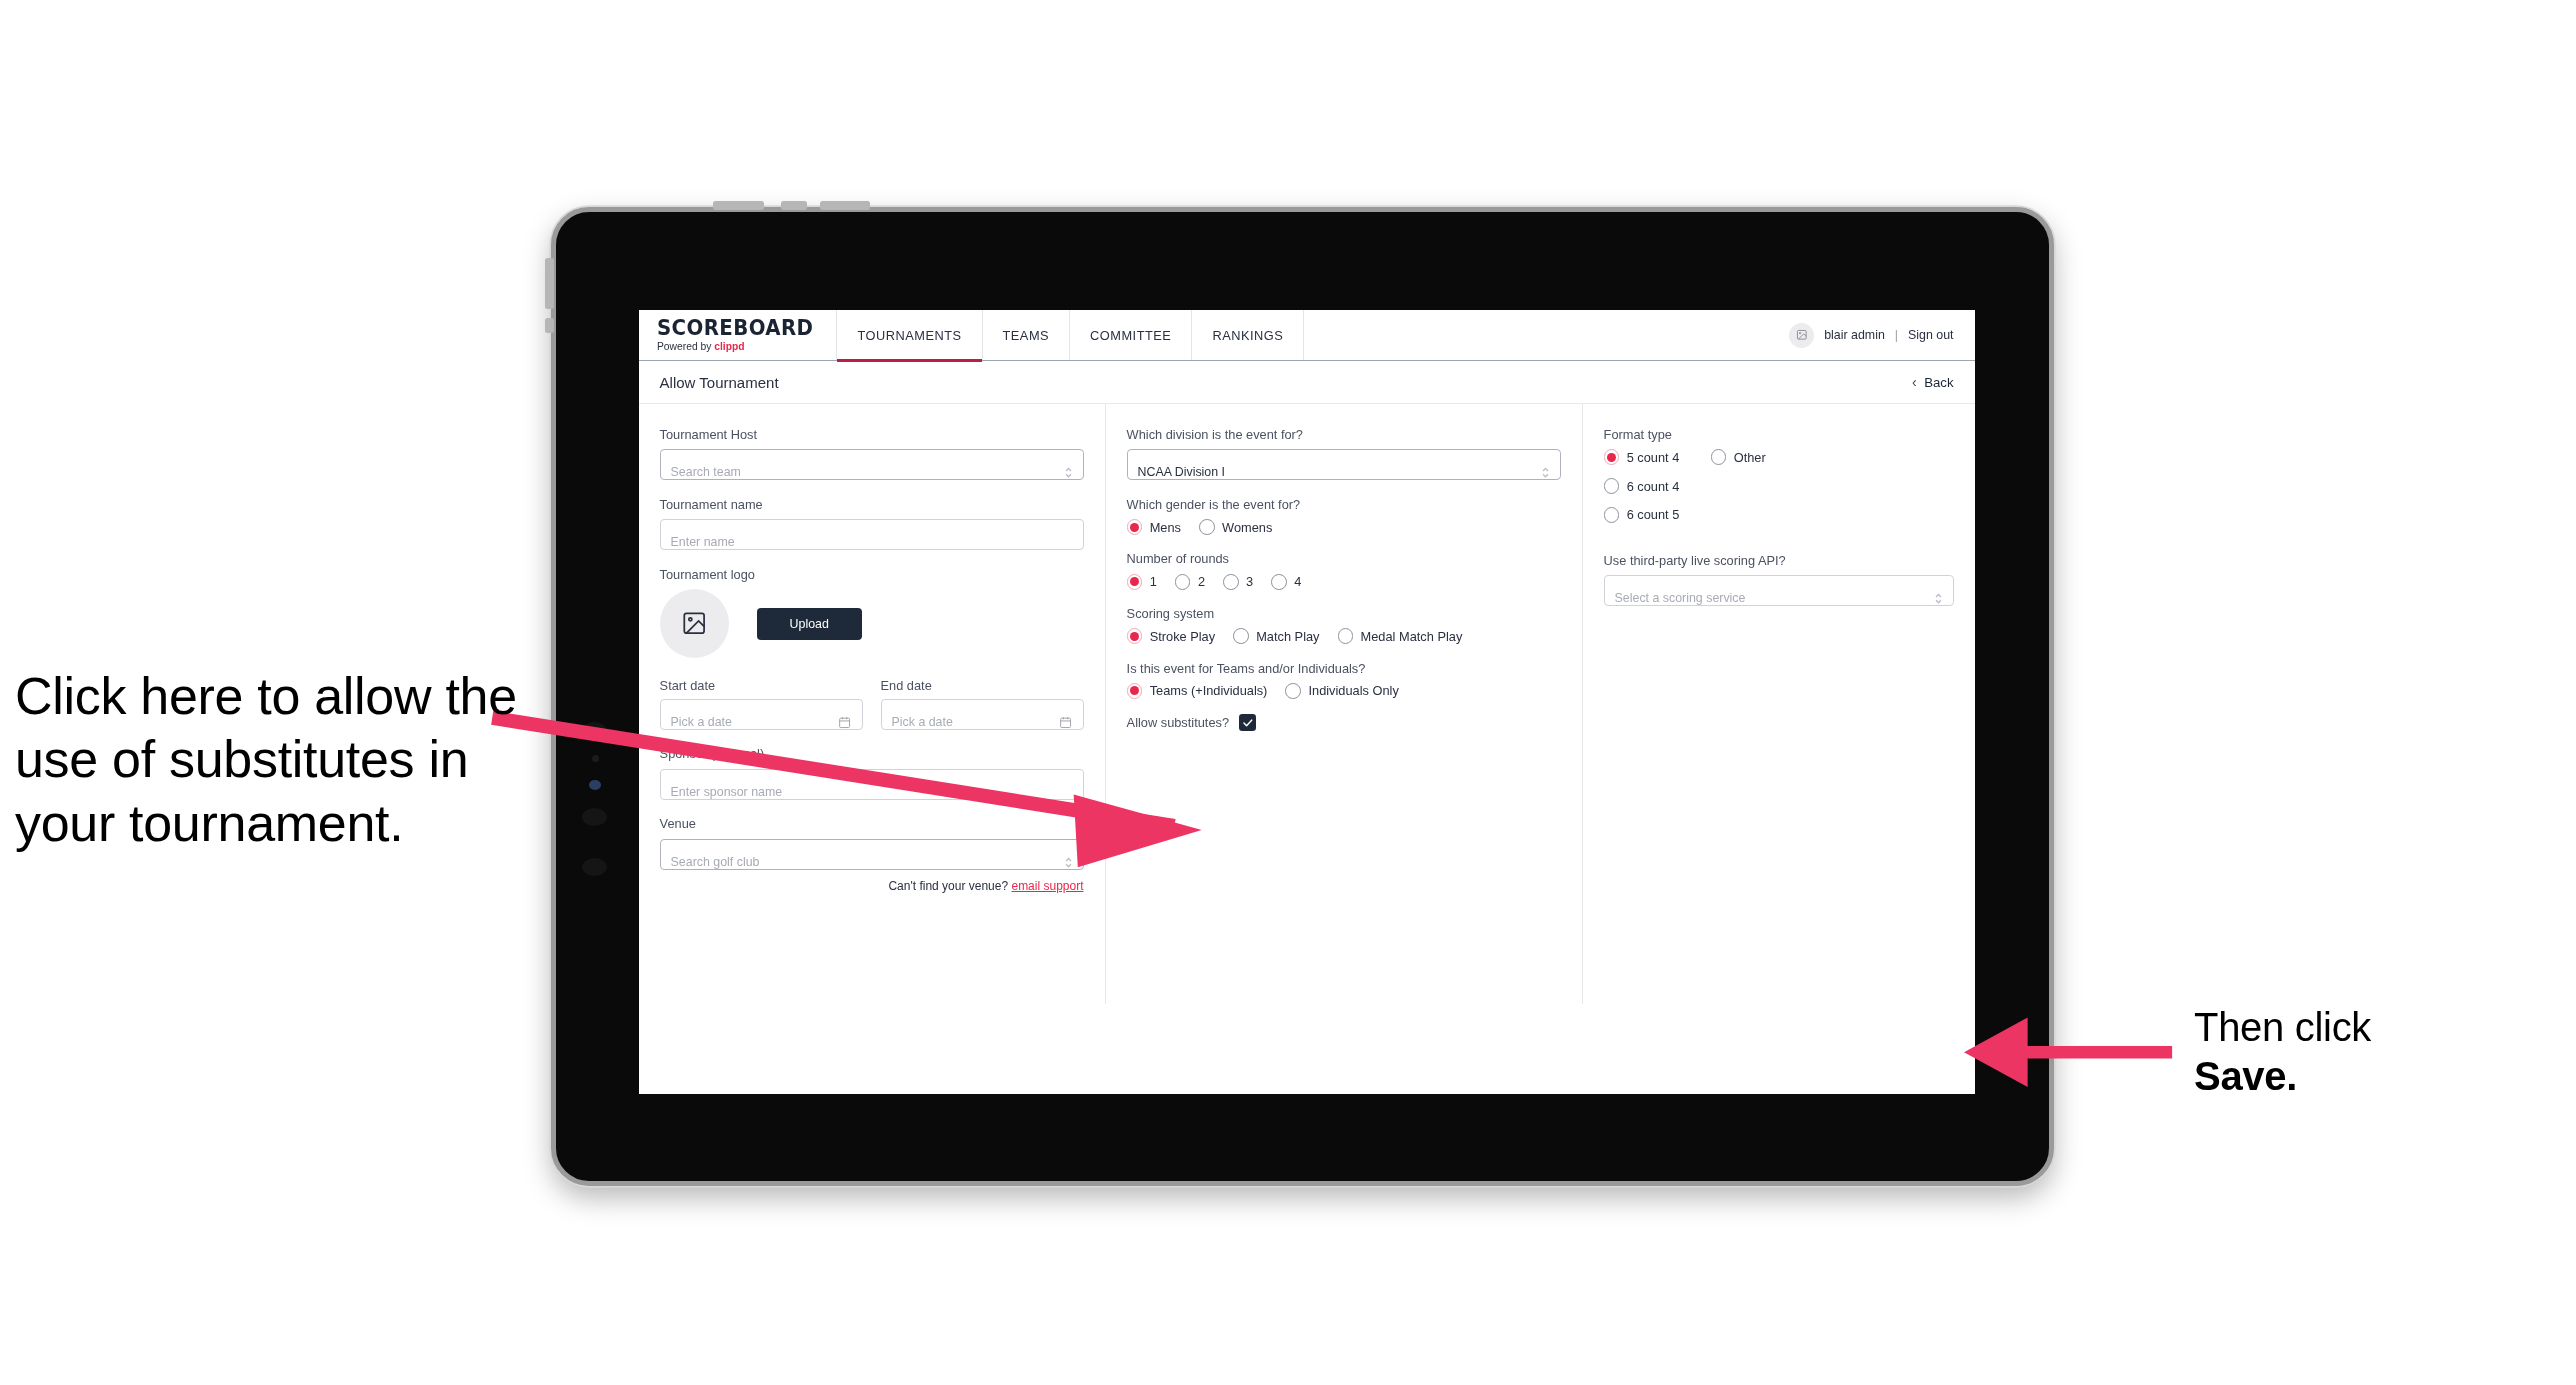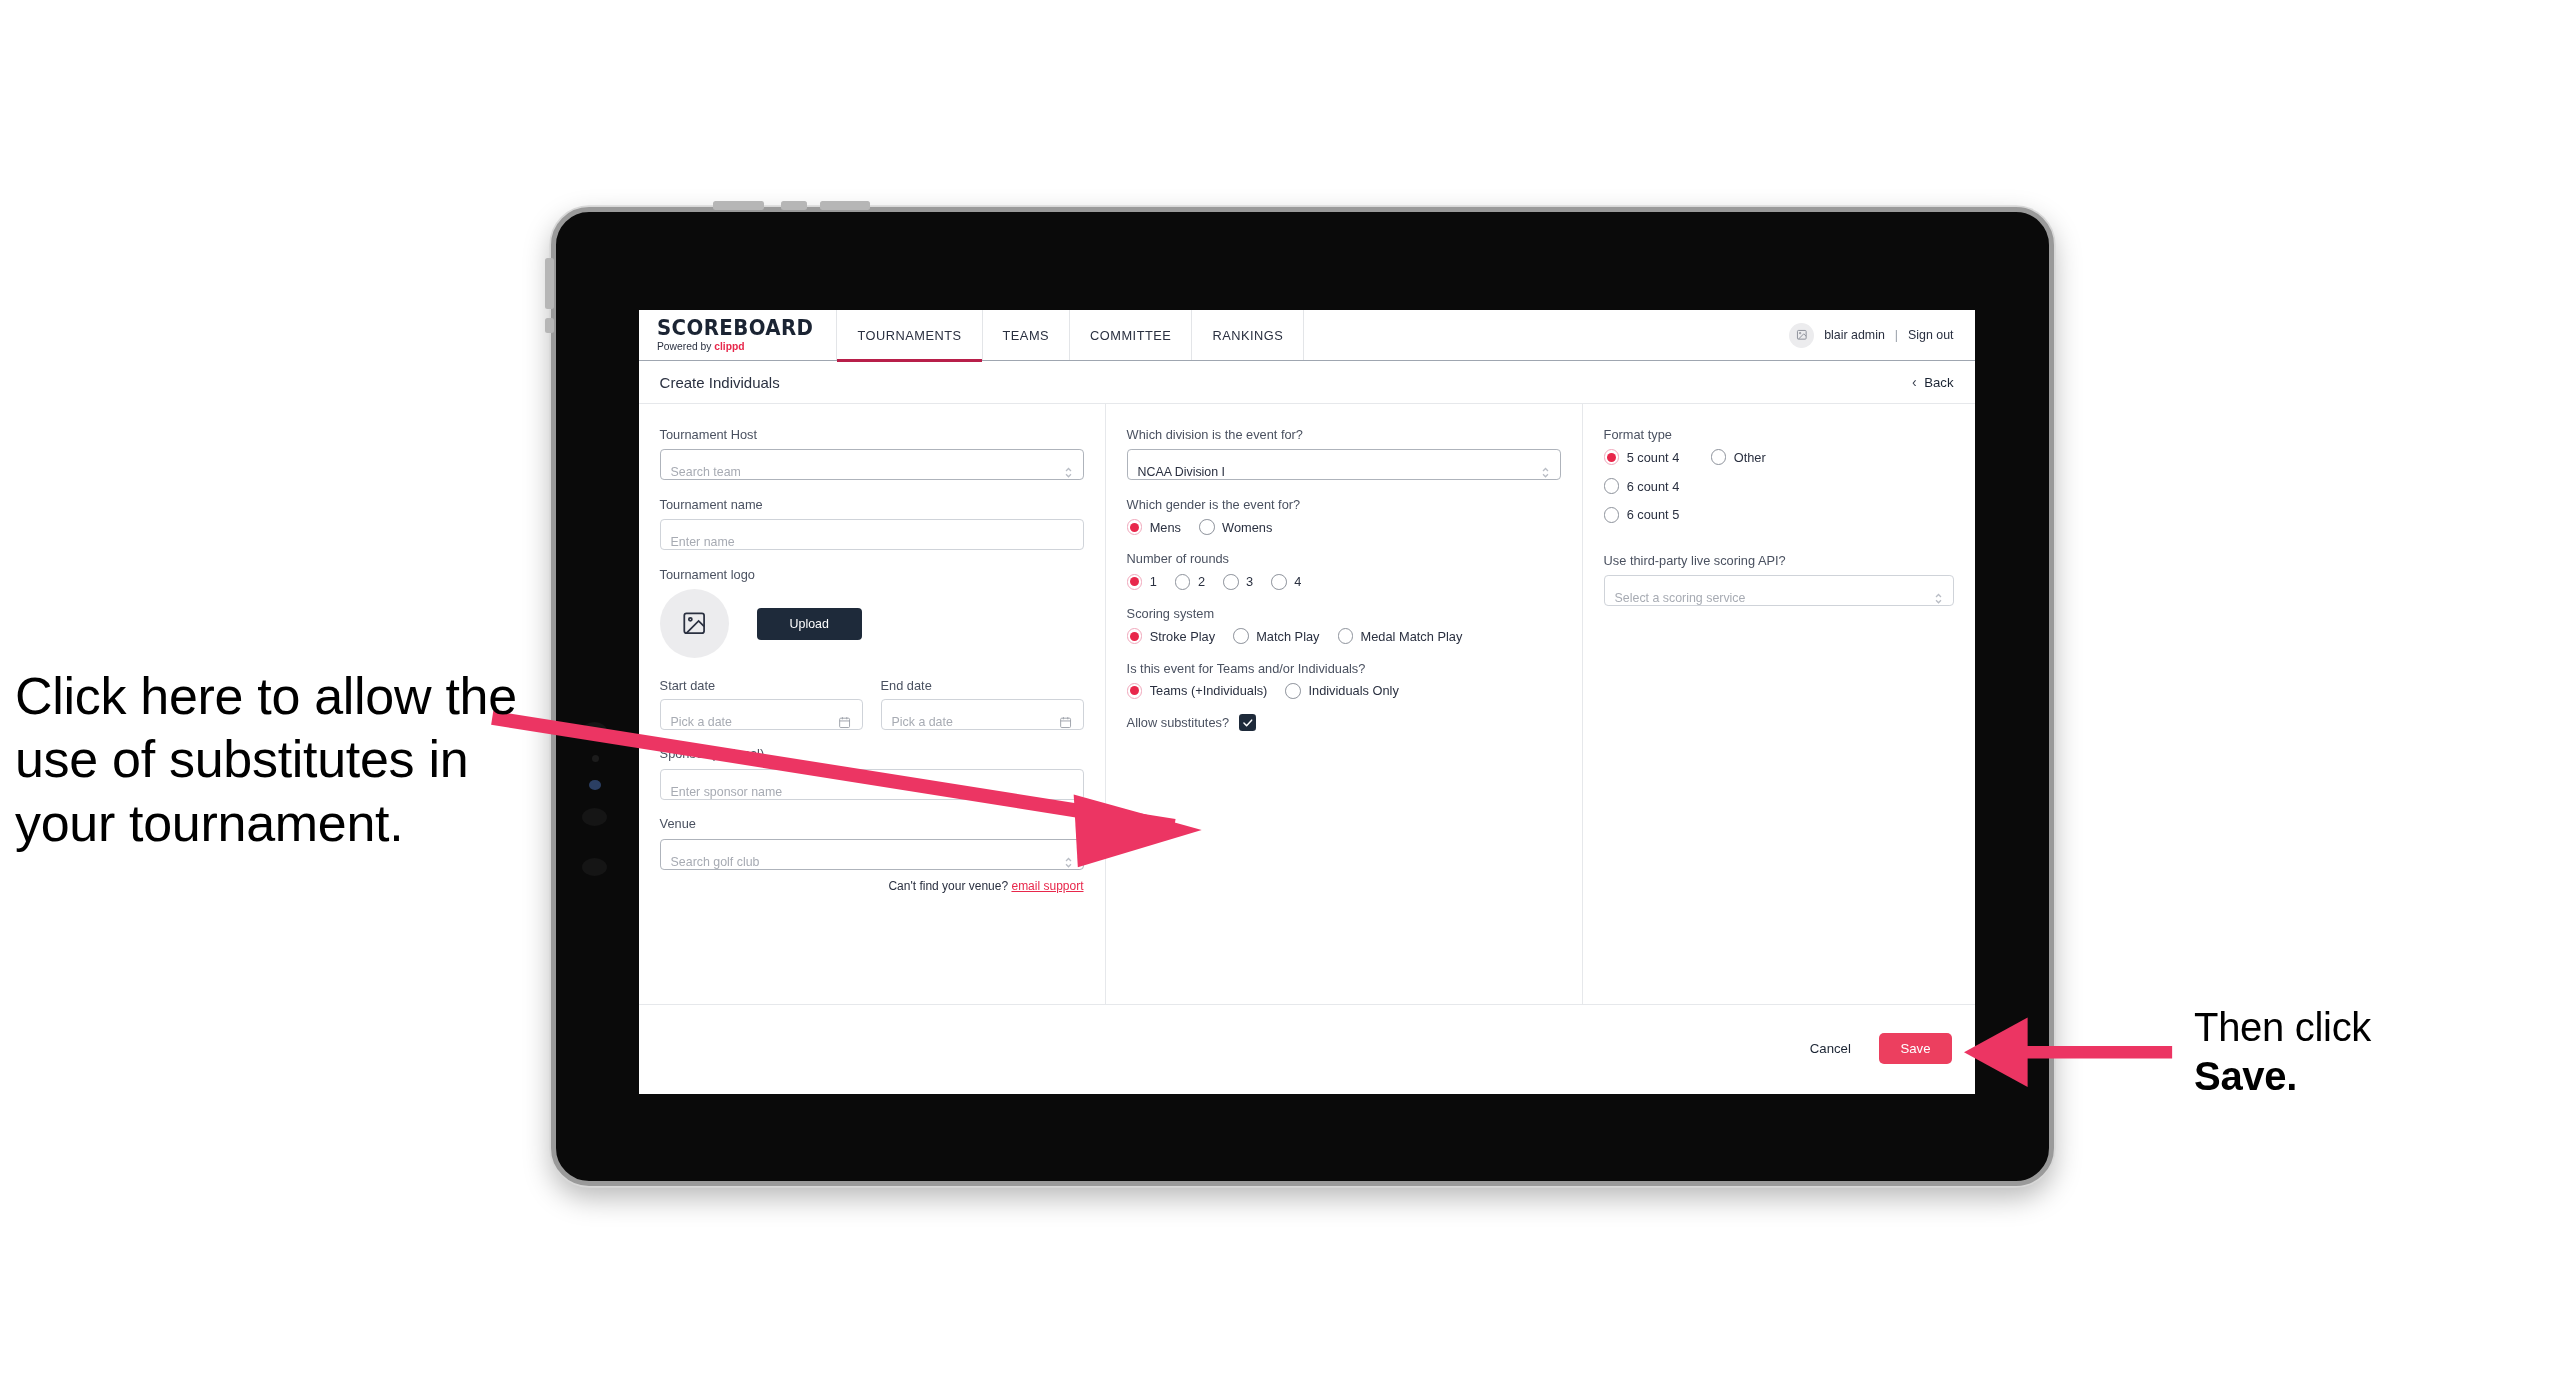--- a/index.html
+++ b/index.html
@@ -251,21 +251,21 @@
               <path d="M21 15l-5-5L5 21"></path>
             </svg>
           </div>
           <span>blair admin</span>
           <span class="sep">|</span>
           <span id="signout">Sign out</span>
         </div>
       </div>
 
       <div id="pagehead">
-        <div id="page-title">Create Individuals</div>
+        <div id="page-title">Allow Tournament</div>
         <div id="back-btn">
           <span class="chev">‹</span>
           <span>Back</span>
         </div>
       </div>
 
       <div id="cols">
 
         <div class="col" id="col-left">
 
@@ -481,24 +481,20 @@
                 <svg width="9" height="13.2" viewBox="0 0 10 16" fill="none" stroke="currentColor" stroke-width="1.6">
                     <path d="M2 6l3-3 3 3"></path>
                     <path d="M2 10l3 3 3-3"></path>
                   </svg>
               </span>
             </div>
           </div>
         </div>
       </div>
 
-      <div id="footer">
-        <div id="cancel-btn">Cancel</div>
-        <div id="save-btn">Save</div>
-      </div>
 
     </div>
   </div>
 
   <svg id="arrows" viewBox="0 0 3119 1678" width="2576" height="1386">
     <g>
       <line x1="596" y1="869" x2="1422" y2="1000" stroke="#ec3563" stroke-width="17"></line>
       <polygon points="1300,962 1455,1005 1305,1050" fill="#ec3563"></polygon>
     </g>
     <g>

